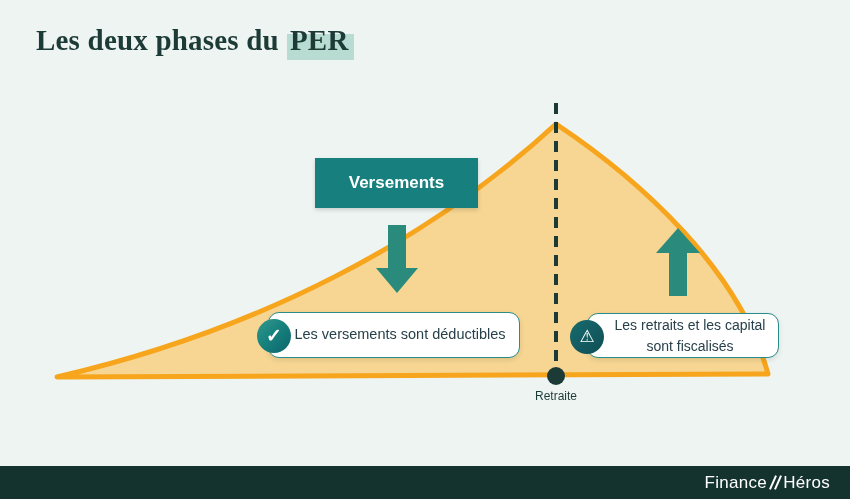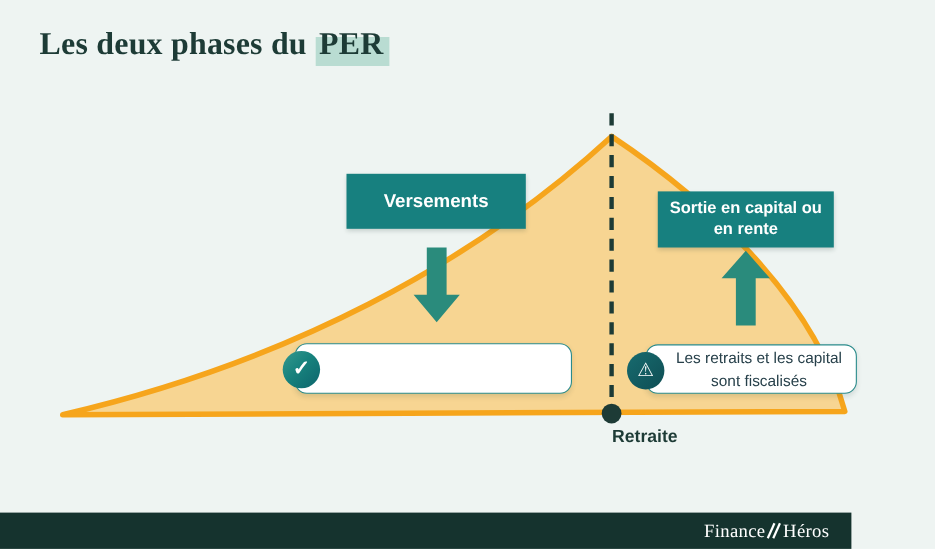--- a/index.html
+++ b/index.html
@@ -40,26 +40,26 @@
     box-shadow:0 2px 5px rgba(20,50,45,.12);}
   .callout.left{left:268px;top:312px;width:252px;height:46px;padding-left:12px;box-sizing:border-box;}
   .callout.right{left:587px;top:313px;width:192px;height:45px;padding-left:14px;box-sizing:border-box;font-size:14px;}
   .badge{position:absolute;width:34px;height:34px;border-radius:50%;
     display:flex;align-items:center;justify-content:center;color:var(--white);}
   .badge.check{left:-12px;top:6px;background:linear-gradient(135deg,#35998f 0%,var(--check-circle) 45%,#0d646c 100%);
     font-size:19px;font-weight:700;}
   .badge.warn{left:-18px;top:6px;background:linear-gradient(135deg,#176b6f,var(--warn-circle));font-size:17px;}
 
   
-  .milestone{position:absolute;left:496px;top:389px;width:120px;text-align:right;
-    font-weight:700;font-size:16px;color:var(--ink);}
+  .milestone{position:absolute;left:496px;top:389px;width:120px;text-align:center;
+    font-weight:400;font-size:12px;color:var(--ink);}
 
   
-  .footer{position:absolute;left:0;top:466px;width:774px;height:33px;background:var(--footer-bg);
-    display:flex;align-items:center;justify-content:flex-end;padding-right:20px;box-sizing:border-box;font-family:Liberation Serif, serif;}
+  .footer{position:absolute;left:0;top:466px;width:850px;height:33px;background:var(--footer-bg);
+    display:flex;align-items:center;justify-content:flex-end;padding-right:20px;box-sizing:border-box;}
   .brand{color:var(--white);font-size:17px;letter-spacing:.3px;display:flex;align-items:center;}
   .slashes{display:inline-flex;margin:0 3px;}
   .slashes i{display:inline-block;width:2px;height:15px;background:var(--white);
     transform:rotate(24deg);margin:0 1.5px;}
 </style>
 </head>
 <body>
 
 <div class="stage">
 
@@ -72,27 +72,24 @@
     <line class="dashed" x1="556" y1="103" x2="556" y2="362"></line>
     <circle class="dot" cx="556" cy="376" r="9"></circle>
     <path class="arrow" d="M388 225 L406 225 L406 268 L418 268 L397 293 L376 268 L388 268 Z"></path>
     <path class="arrow" d="M678 228 L700 253 L687 253 L687 296 L669 296 L669 253 L656 253 Z"></path>
   </svg>
 
   <div class="phase-box versements">
     <span>Versements</span>
   </div>
 
-  <div class="phase-box sortie">
-    <span>Sortie en capital ou</span>
-    <span>en rente</span>
-  </div>
 
   <div class="callout left">
     <span class="badge check">✓</span>
+    <span>Les versements sont déductibles</span>
   </div>
 
   <div class="callout right">
     <span class="badge warn">⚠</span>
     <span>Les retraits et les capital</span>
     <span>sont fiscalisés</span>
   </div>
 
   <div class="milestone">Retraite</div>
 

